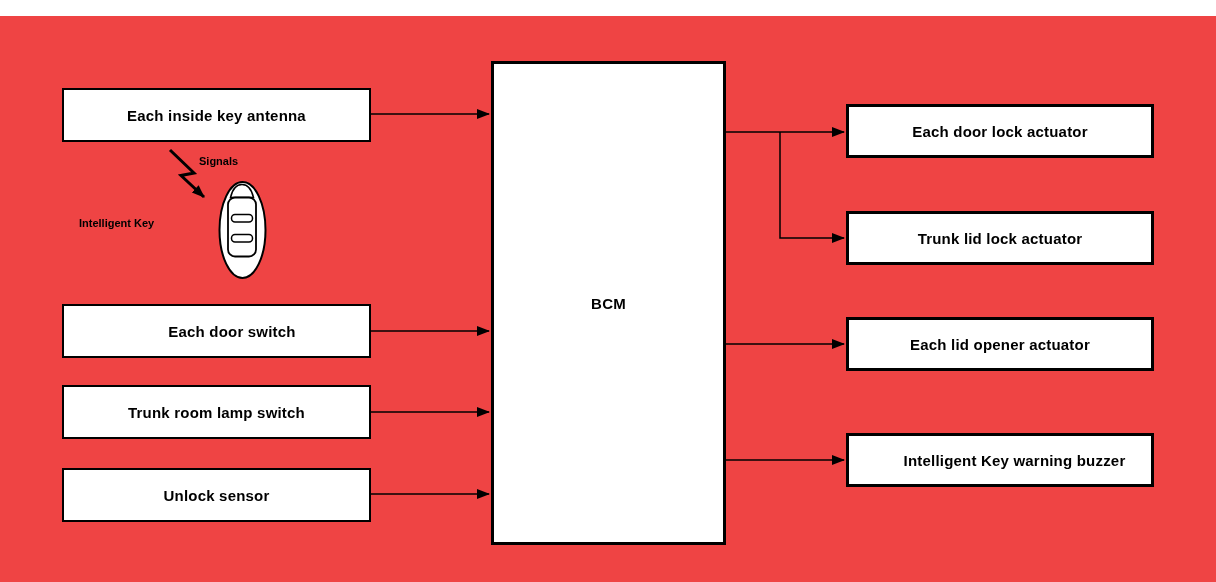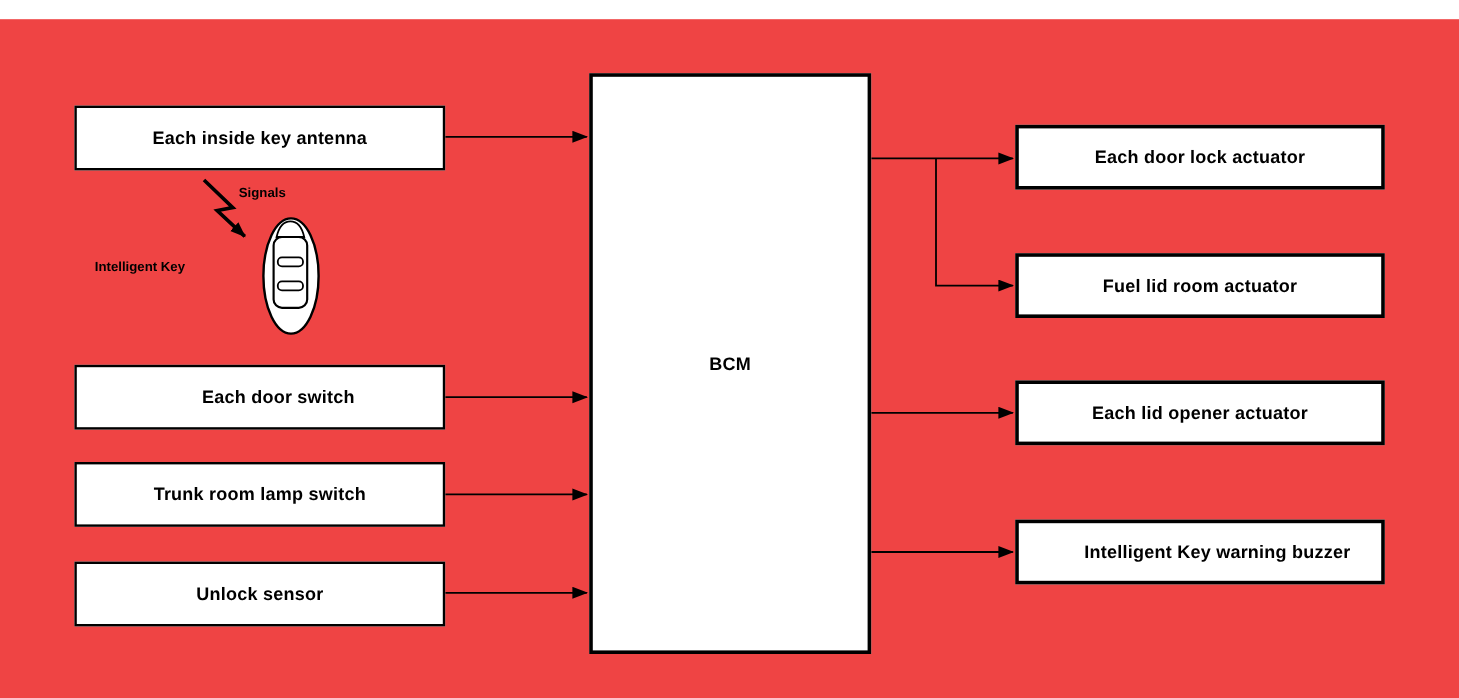--- a/index.html
+++ b/index.html
@@ -109,21 +109,21 @@
   </div>
 
   <div class="node thin input-box in-3">
     <span>Unlock sensor</span>
   </div>
 
   <div class="node thick output-box out-0">
     <span>Each door lock actuator</span>
   </div>
   <div class="node thick output-box out-1">
-    <span>Fuel lid room actuator</span>
+    <span>Trunk lid lock actuator</span>
   </div>
   <div class="node thick output-box out-2">
     <span>Each lid opener actuator</span>
   </div>
   <div class="node thick output-box out-3">
     <span>Intelligent Key warning buzzer</span>
   </div>
 
   <div class="float-label signals-label">Signals</div>
   <div class="float-label intelligent-key-label">Intelligent Key</div>

